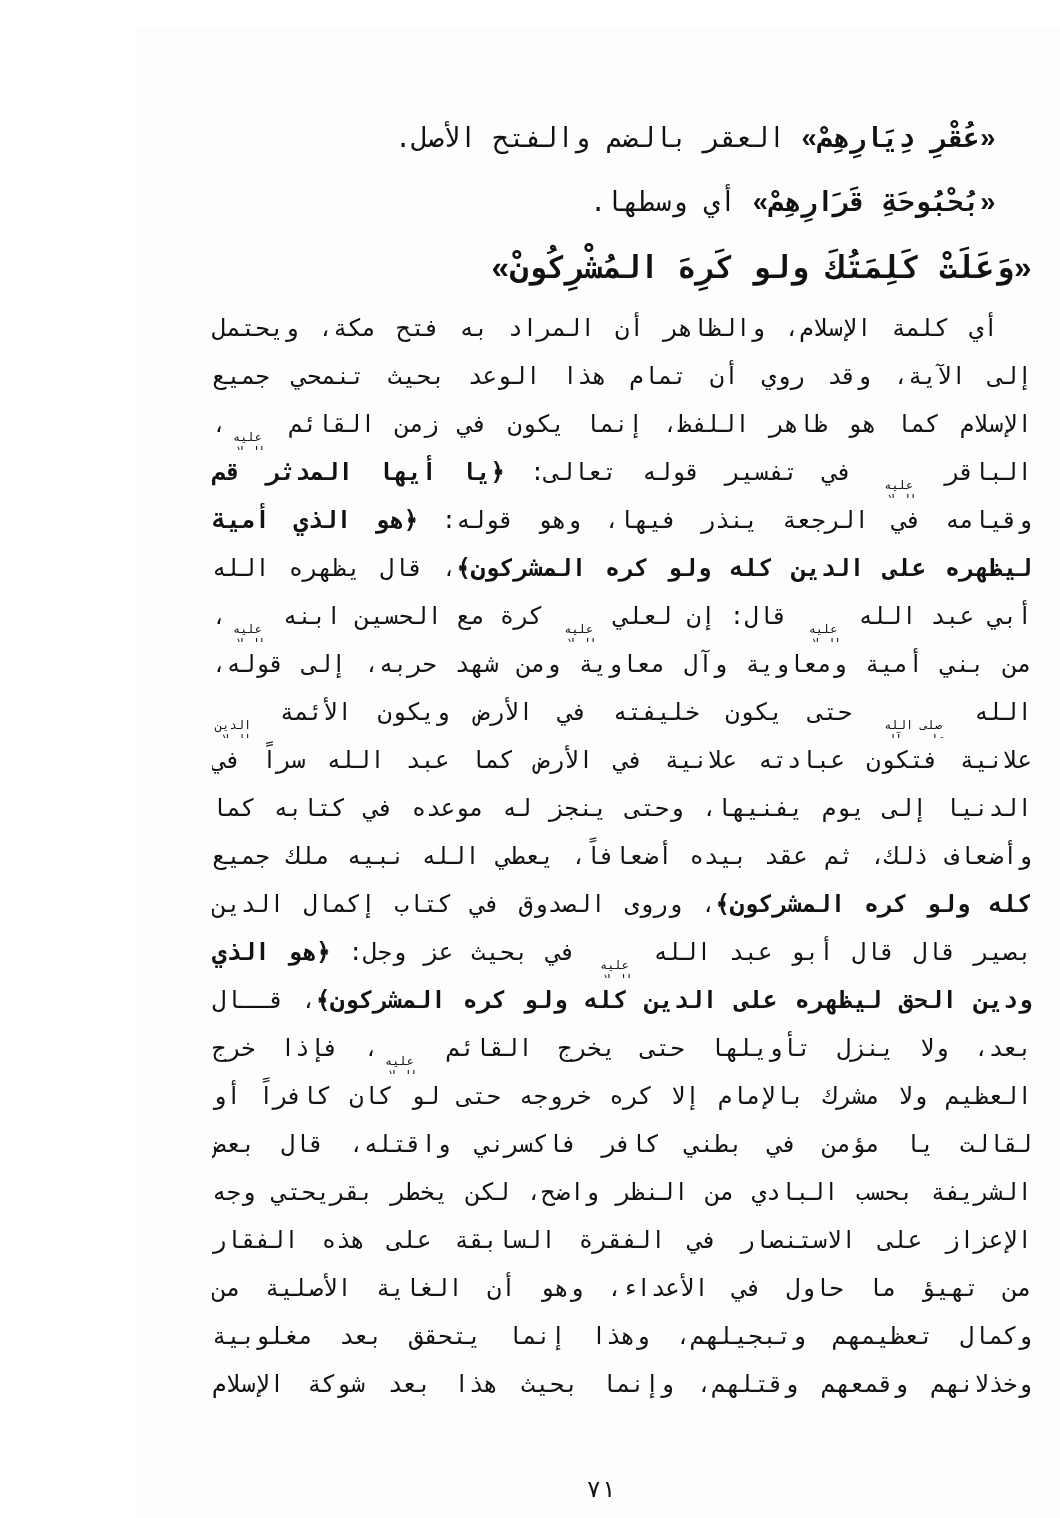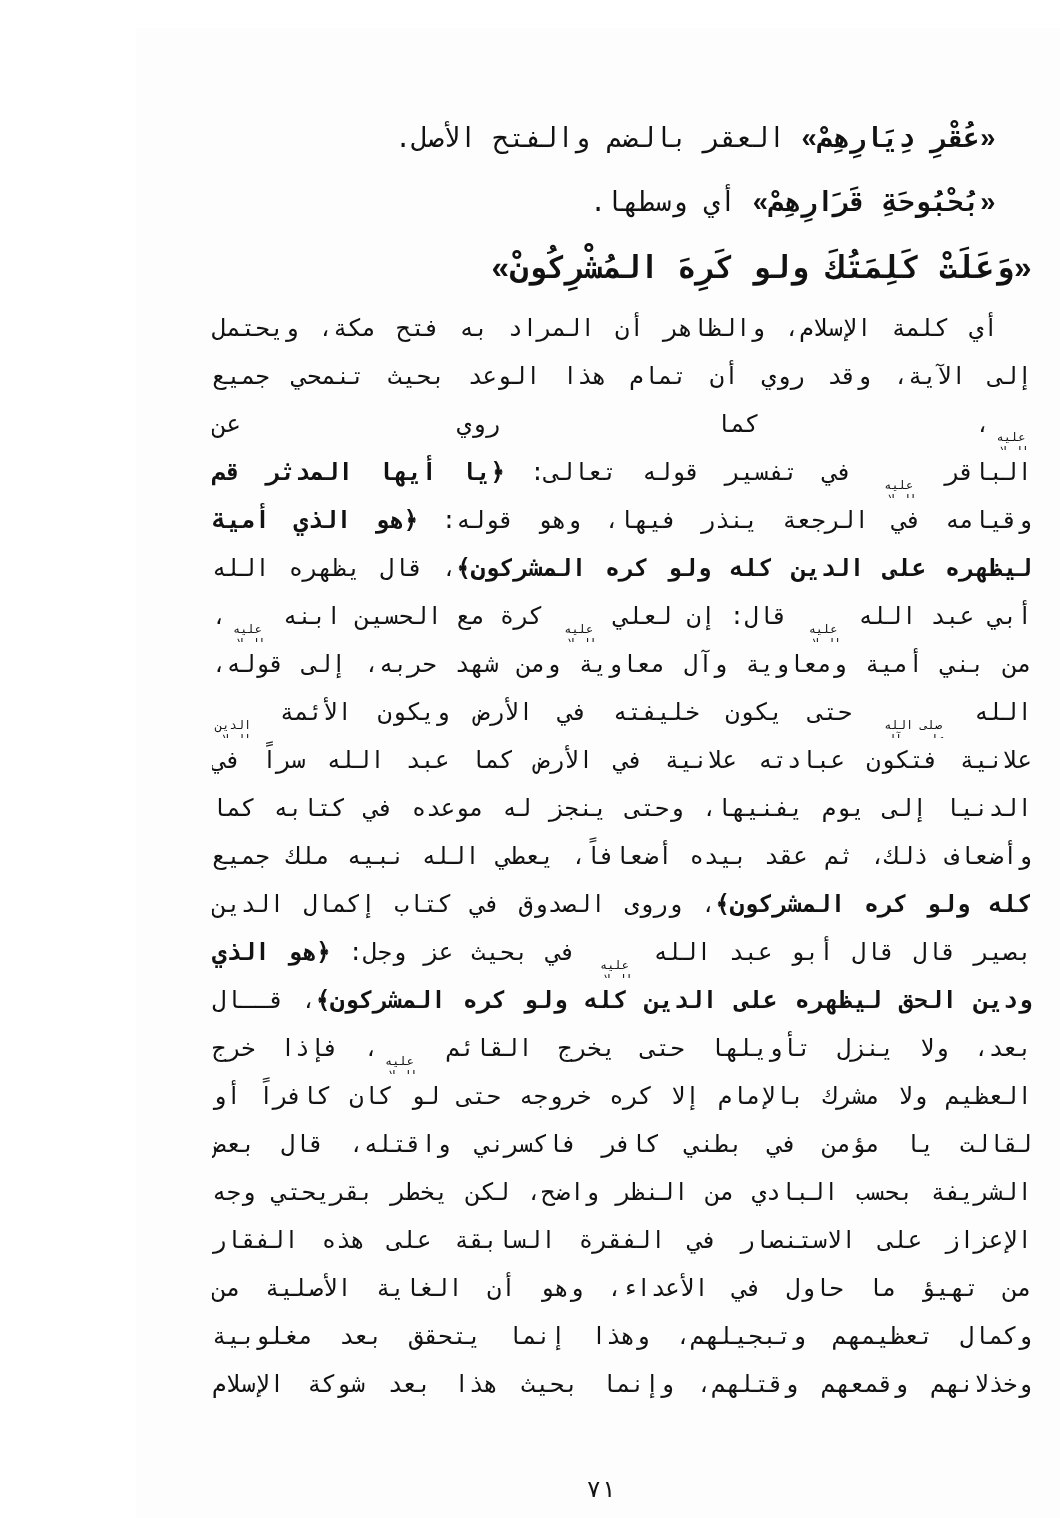--- a/index.html
+++ b/index.html
@@ -98,21 +98,21 @@
 
     <div class="glossary-entry">
       <span class="lemma">«بُحْبُوحَةِ قَرَارِهِمْ»</span><span> أي وسطها.</span>
     </div>
 
     <div class="quote-heading">«وَعَلَتْ كَلِمَتُكَ ولو كَرِهَ المُشْرِكُونْ»</div>
 
     <div class="body-lines">
         <div class="bline indent"><span class="plain">أي كلمة الإسلام، والظاهر أن المراد به فتح مكة، ويحتمل الأعم، وهذا إشارة</span></div>
         <div class="bline"><span class="plain">إلى الآية، وقد روي أن تمام هذا الوعد بحيث تنمحي جميع الأديان ولا يبقى إلا دين</span></div>
-        <div class="bline"><span class="honorific">
+        <div class="bline"><span class="plain">الإسلام كما هو ظاهر اللفظ، إنما يكون في زمن القائم </span><span class="honorific">
             <span>عليه</span>
             <span>السلام</span>
           </span><span class="plain">، كما روي عن</span></div>
         <div class="bline"><span class="plain">الباقر </span><span class="honorific">
             <span>عليه</span>
             <span>السلام</span>
           </span><span class="plain"> في تفسير قوله تعالى: </span><span class="quran">﴿يا أيها المدثر قم فأنذر﴾</span><span class="plain"> يعني محمداً </span><span class="honorific">
             <span>صلى الله</span>
             <span>عليه وآله</span>
           </span></div>

